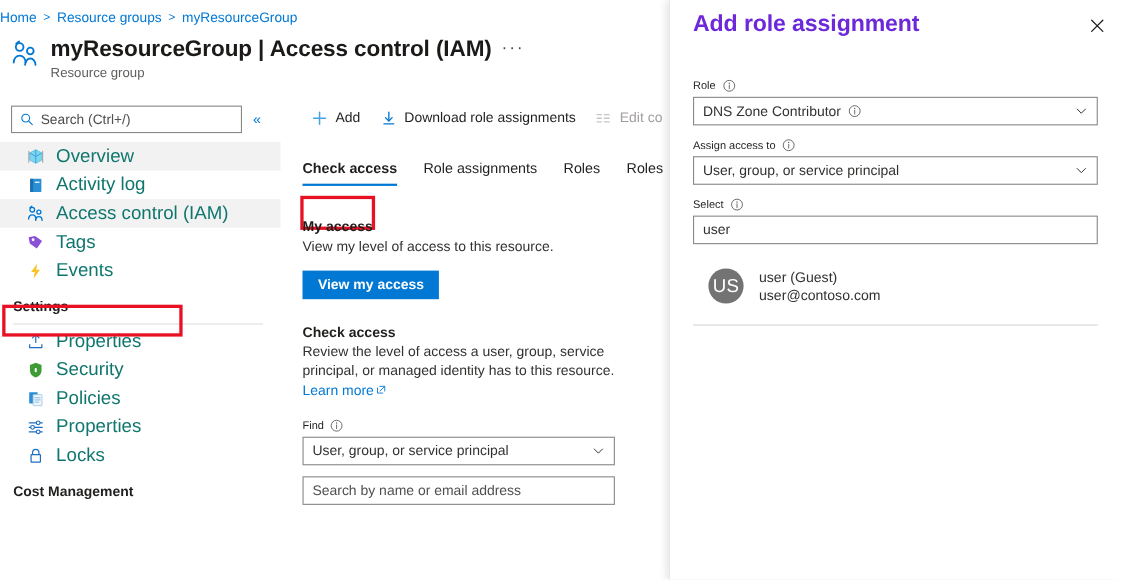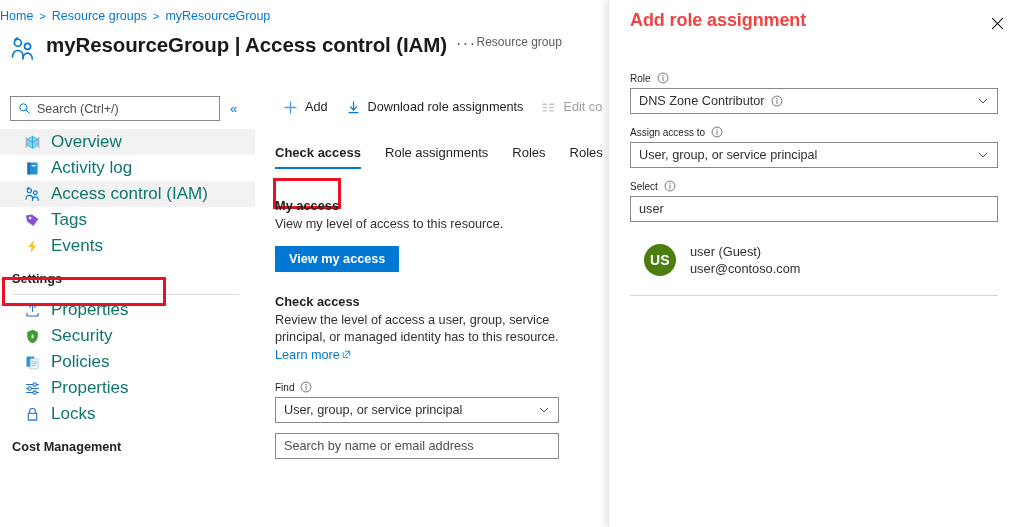--- a/index.html
+++ b/index.html
@@ -21,21 +21,21 @@
   }
   .crumb-link { color: #0078d4; cursor: pointer; }
   .crumb-sep { color: #0078d4; font-size: 11px; }
 
   
   #title-row {
     position: absolute; left: 10px; top: 33px;
     display: flex; align-items: flex-start; gap: 9px;
   }
   #title-icon { width: 27px; height: 27px; margin-top: 3px; flex: none; }
-  #title-text-wrap { display: flex; flex-direction: row; }
+  #title-text-wrap { display: flex; flex-direction: column; }
   #title-line { display: flex; align-items: baseline; gap: 9px; white-space: nowrap; }
   #page-title {
     font-size: 20.5px; font-weight: 600; letter-spacing: -0.1px;
     color: #1b1a19;
   }
   #title-ellipsis {
     font-size: 16px; color: #4a4a4a; letter-spacing: 1.5px;
     cursor: pointer; line-height: 14px; position: relative; top: -3px;
   }
   #page-subtitle {
@@ -167,39 +167,39 @@
 
   
   #blade {
     position: absolute; left: 608px; top: 0;
     width: 412px; height: 527px; background: #fff;
     border-left: 1px solid #e6e6e6;
     box-shadow: -3px 0 7px rgba(0,0,0,0.10);
   }
   #blade-title {
     position: absolute; left: 21px; top: 10px;
-    font-size: 18px; font-weight: 600; color: #ef4444;
+    font-size: 21px; font-weight: 600; color: #6d28d9;
     letter-spacing: -0.1px;
   }
   #blade-close {
     position: absolute; right: 12px; top: 12px;
     width: 22px; height: 22px; cursor: pointer;
     display: flex; align-items: center; justify-content: center;
   }
   #blade-form { position: absolute; left: 630px; top: 72px; width: 372px; }
   .blade-sel, .blade-txt { width: 368px; }
 
   #result-row {
     display: flex; align-items: center; gap: 14px;
     margin-top: 22px; padding-left: 14px; cursor: pointer;
   }
   #avatar {
     width: 32px; height: 32px; border-radius: 50%;
-    background: #4d7c0f; color: #fff;
-    font-size: 14px; font-weight: 700;
+    background: #737373; color: #fff;
+    font-size: 17px; font-weight: 400;
     display: flex; align-items: center; justify-content: center;
     flex: none; letter-spacing: 0.2px;
   }
   #result-text { display: flex; flex-direction: column; gap: 2px; }
   .res-name { font-size: 12.8px; color: #323130; }
   .res-mail { font-size: 12.8px; color: #323130; }
   #result-rule {
     width: 368px; height: 1px; background: #d6d6d6; margin-top: 19px;
   }
 </style>

